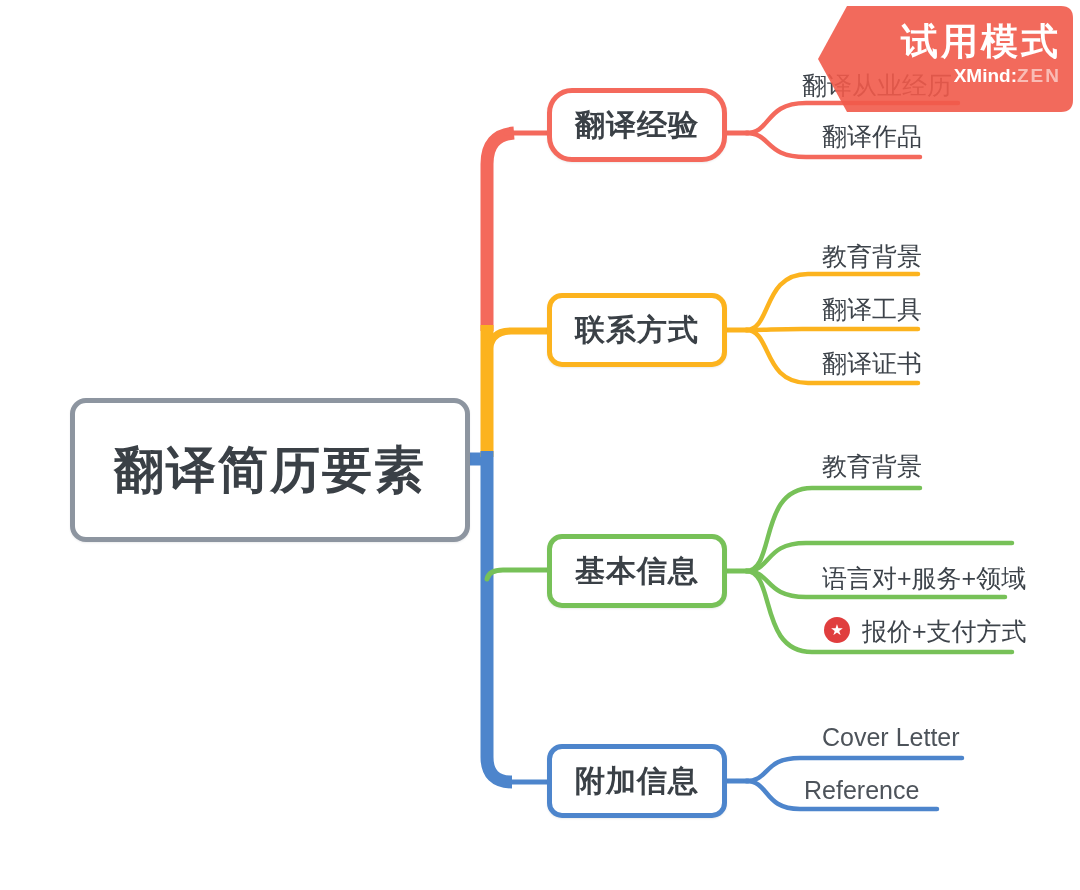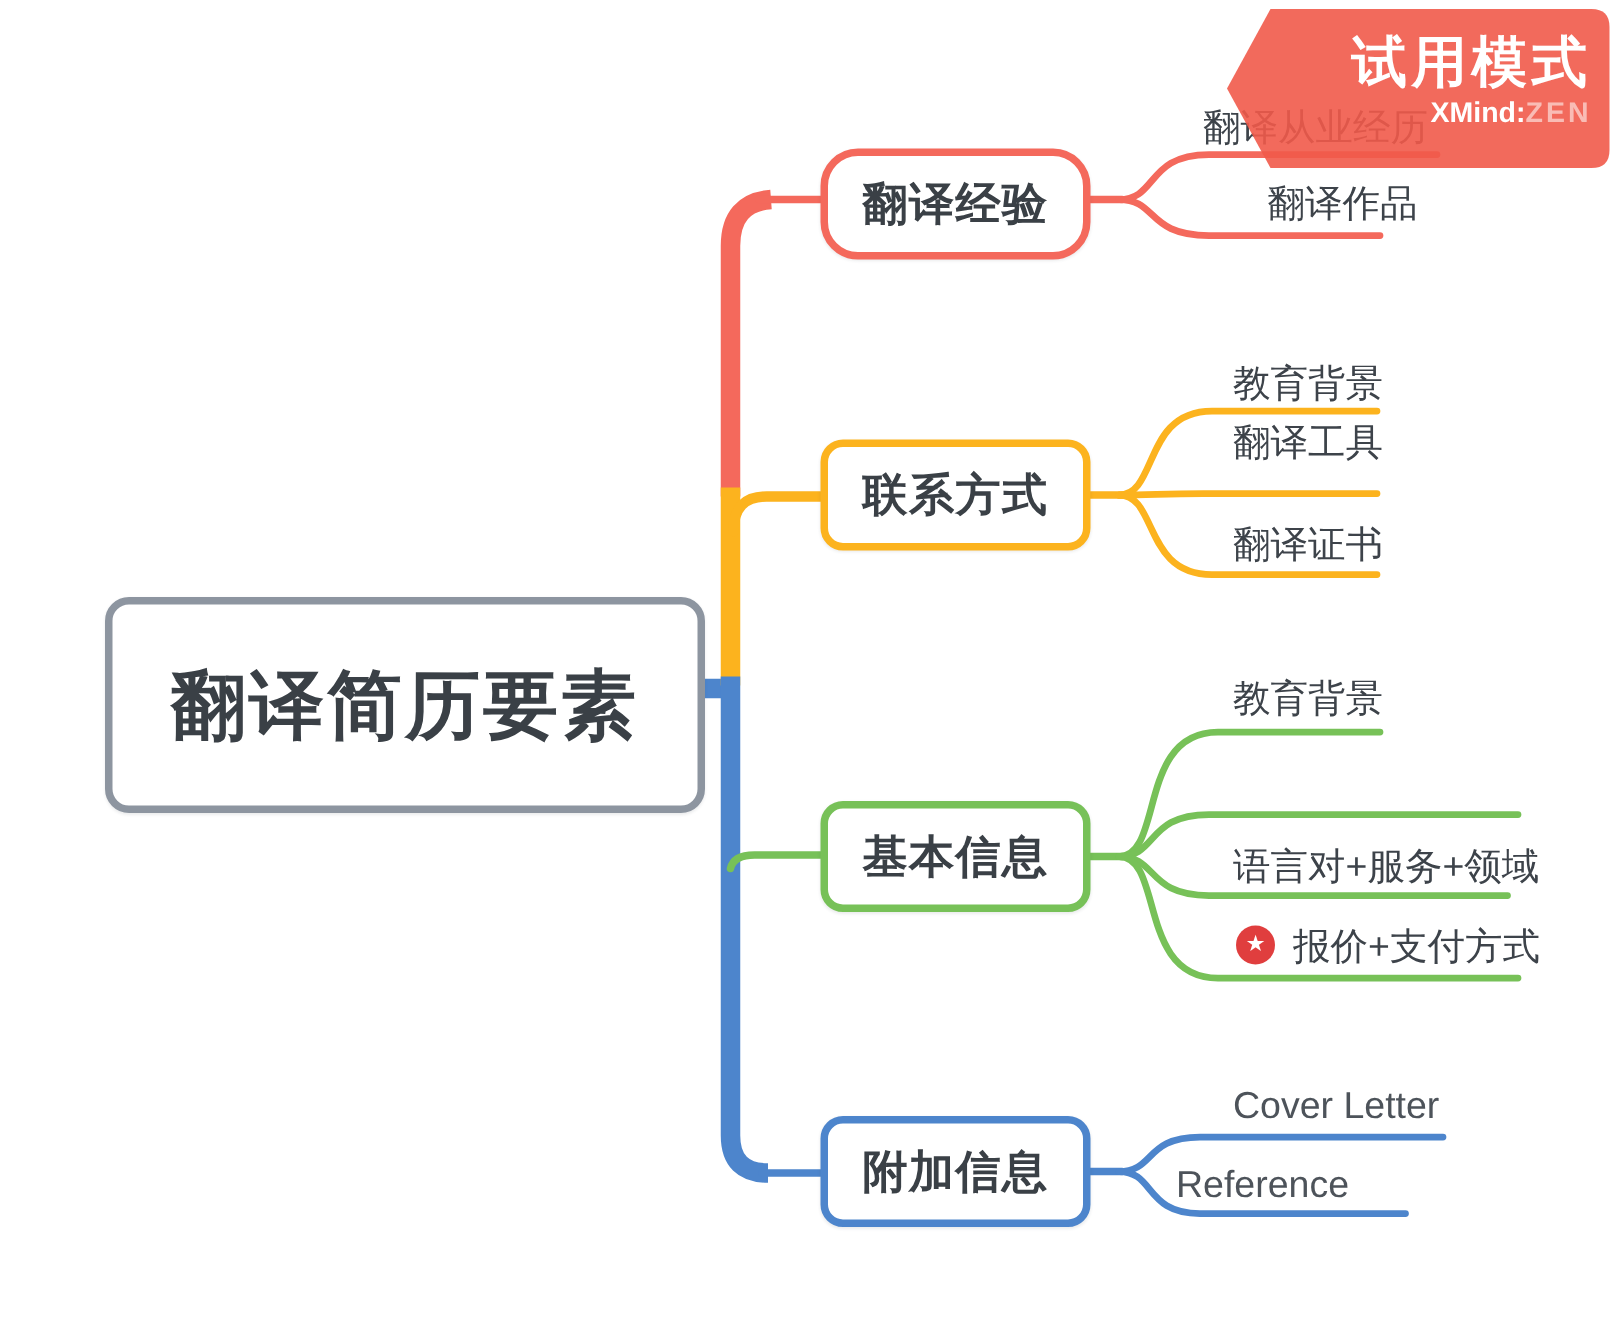--- a/index.html
+++ b/index.html
@@ -11,21 +11,21 @@
   #connectors{z-index:1;}
   .topic-box{
     position:absolute;z-index:2;background:#ffffff;display:flex;align-items:center;justify-content:center;
     box-sizing:border-box;border-radius:16px;color:#3a4046;font-weight:bold;
     box-shadow:0 1px 2px rgba(60,70,80,0.10);
   }
   #root-topic{
     left:70px;top:398px;width:400px;height:144px;border:5px solid #8d95a0;font-size:50px;letter-spacing:2px;
   }
   .branch-box{left:547px;width:180px;height:74px;border:5px solid;font-size:30px;letter-spacing:1px;border-radius:15px;}
-  #branch-0{top:99px;border-color:#f4695c;border-radius:25px;}
+  #branch-0{top:88px;border-color:#f4695c;border-radius:25px;}
   #branch-1{top:293px;border-color:#fcb31e;}
   #branch-2{top:534px;border-color:#77c158;}
   #branch-3{top:744px;border-color:#4d85cc;}
   .child-label{
     position:absolute;z-index:2;height:36px;line-height:36px;font-size:25px;color:#3d434a;white-space:nowrap;
   }
   .latin{color:#4d535a;}
   #star-badge{
     position:absolute;z-index:2;left:824px;top:617px;width:26px;height:26px;border-radius:50%;
     background:#e03e3e;display:flex;align-items:center;justify-content:center;
@@ -77,35 +77,35 @@
   </svg>
 
   <div class="topic-box" id="root-topic">翻译简历要素</div>
 
   <div class="topic-box branch-box" id="branch-0">翻译经验</div>
   <div class="topic-box branch-box" id="branch-1">联系方式</div>
   <div class="topic-box branch-box" id="branch-2">基本信息</div>
   <div class="topic-box branch-box" id="branch-3">附加信息</div>
 
   <div class="child-label" style="left:802px;top:67px;">翻译从业经历</div>
-  <div class="child-label" style="left:822px;top:118px;margin-left:23px;">翻译作品</div>
+  <div class="child-label" style="left:822px;top:118px;">翻译作品</div>
 
   <div class="child-label" style="left:822px;top:238px;">教育背景</div>
-  <div class="child-label" style="left:822px;top:277px;">翻译工具</div>
+  <div class="child-label" style="left:822px;top:291px;">翻译工具</div>
   <div class="child-label" style="left:822px;top:345px;">翻译证书</div>
 
   <div class="child-label" style="left:822px;top:448px;">教育背景</div>
   <div class="child-label" style="left:822px;top:560px;">语言对+服务+领域</div>
   <div id="star-badge">
     <span>★</span>
   </div>
   <div class="child-label" style="left:862px;top:613px;">报价+支付方式</div>
 
   <div class="child-label latin" style="left:822px;top:719px;">Cover Letter</div>
-  <div class="child-label latin" style="left:784px;top:772px;text-align:right;">Reference</div>
+  <div class="child-label latin" style="left:804px;top:772px;text-align:right;">Reference</div>
 
   <svg id="banner-svg" width="280" height="130" viewBox="0 0 280 130">
     <path d="M 47 6 L 261 6 Q 273 6 273 18 L 273 100 Q 273 112 261 112 L 47 112 L 18 59 Z" fill="rgba(241,90,74,0.9)"></path>
   </svg>
   <div class="banner-text" id="banner-title">试用模式</div>
   <div class="banner-text" id="banner-brand">
     <span class="b1">XMind</span><span class="b2">:</span><span class="b3">ZEN</span>
   </div>
 
 </div>

